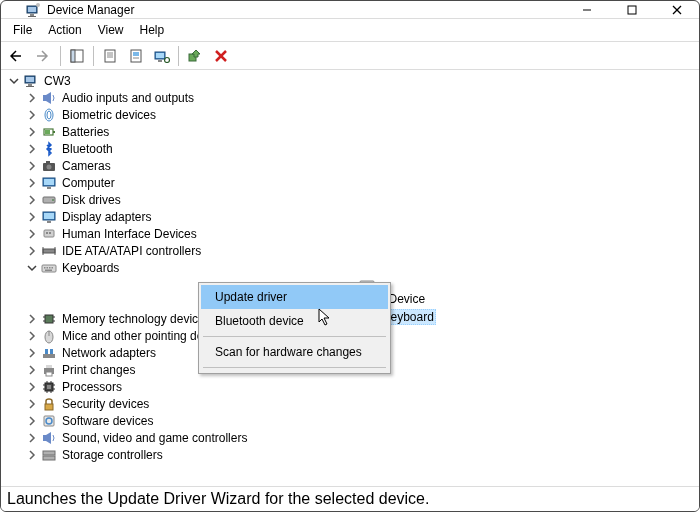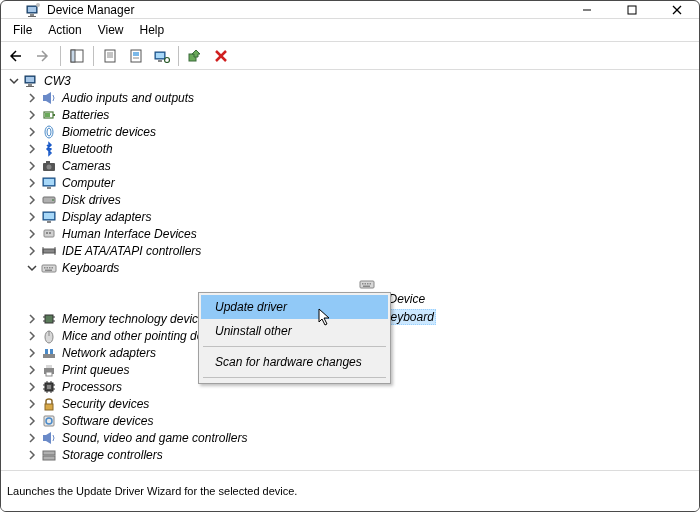--- a/index.html
+++ b/index.html
@@ -12,21 +12,21 @@
   .winbtn { width:45px; display:flex; align-items:center; justify-content:center; font-size:11px; color:#000; }
   svg { display:block; }
 
   .menubar { display:flex; padding:2px 4px; border-bottom:1px solid #dcdcdc;align-items:flex-end; }
   .menuitem { padding:2px 8px; }
 
   .toolbar { display:flex; align-items:center; padding:2px 4px; border-bottom:1px solid #dcdcdc; gap:0; height:28px; }
   .tbtn { width:24px; height:24px; display:flex; align-items:center; justify-content:center; margin:0 1px; }
   .tsep { width:1px; height:20px; background:#c0c0c0; margin:0 3px; }
 
-  .content { flex:1; overflow:auto; padding:2px 7px 0 2px; position:relative;font-style:italic; }
+  .content { flex:1; overflow:auto; padding:2px 7px 0 2px; position:relative; }
   .content::-webkit-scrollbar { width:17px; }
   .content::-webkit-scrollbar-track { background:#f0f0f0; }
   .content::-webkit-scrollbar-thumb { background:#c0c0c0; }
 
   .node { display:flex; align-items:center; height:17px; padding-left:4px; white-space:nowrap; }
   .node.sel .label { background:#cce8ff; border:1px dotted #99d1ff; padding:0 1px; }
   .chevp { width:14px; display:flex; align-items:center; justify-content:center; color:#606060; font-size:10px; line-height:1; }
   .chev { width:12px; height:12px; }
   .ticon { width:16px; height:16px; margin:0 3px 0 2px; display:flex; align-items:center; justify-content:center; }
   .label { padding:0 2px; }
@@ -35,21 +35,21 @@
   .ind2 { padding-left: 40px; flex-direction: column; }
 
   .ctxmenu { position:absolute; background:#f0f0f0; border:1px solid #a0a0a0; box-shadow:2px 2px 3px rgba(0,0,0,0.25); padding:2px; font-size:12px; z-index:50; }
   .ctxitem { padding:5px 40px 5px 14px; white-space:nowrap; }
   .ctxitem.hl { background:#91c9f7; }
   .ctxitem.bold { font-weight:bold; }
   .ctxsep { height:1px; background:#c0c0c0; margin:3px 2px; }
 
   .cursor { position:absolute; z-index:60; pointer-events:none; }
 
-  .statusbar { height:20px; border-top:1px solid #dcdcdc; padding:20px 6px; font-size:11px; background:#fff; display:flex; align-items:center; }
+  .statusbar { height:20px; border-top:1px solid #dcdcdc; padding:12px 6px; font-size:16px; background:#fff; display:flex; align-items:center; }
 </style>
 </head>
 <body>
 
 <div class="window">
 
   <div class="titlebar">
     <span class="icon">
       <svg width="16" height="16" viewBox="0 0 16 16">
           <rect x="2" y="4" width="10" height="7" fill="#3a6ea5" stroke="#1a3a5a"></rect>
@@ -179,40 +179,40 @@
           <span class="label">Audio inputs and outputs</span>
         </div>
         <div class="node ind1">
           <span class="chevp">
             <svg class="chev" viewBox="0 0 12 12">
               <path d="M4 2 L8 6 L4 10" fill="none" stroke="#606060" stroke-width="1.5"></path>
             </svg>
           </span>
           <span class="ticon">
             <svg width="16" height="16">
+              <ellipse cx="8" cy="8" rx="4" ry="6" fill="none" stroke="#4a8ac8"></ellipse>
+              <ellipse cx="8" cy="8" rx="2" ry="4" fill="none" stroke="#4a8ac8"></ellipse>
+            </svg>
+          </span>
+          <span class="label">Biometric devices</span>
+        </div>
+        <div class="node ind1">
+          <span class="chevp">
+            <svg class="chev" viewBox="0 0 12 12">
+              <path d="M4 2 L8 6 L4 10" fill="none" stroke="#606060" stroke-width="1.5"></path>
+            </svg>
+          </span>
+          <span class="ticon">
+            <svg width="16" height="16">
               <rect x="3" y="5" width="9" height="6" fill="none" stroke="#4a7a3a" stroke-width="1.2"></rect>
               <rect x="12" y="7" width="2" height="2" fill="#4a7a3a"></rect>
               <rect x="4" y="6" width="5" height="4" fill="#6aaa5a"></rect>
             </svg>
           </span>
           <span class="label">Batteries</span>
-        </div>
-        <div class="node ind1">
-          <span class="chevp">
-            <svg class="chev" viewBox="0 0 12 12">
-              <path d="M4 2 L8 6 L4 10" fill="none" stroke="#606060" stroke-width="1.5"></path>
-            </svg>
-          </span>
-          <span class="ticon">
-            <svg width="16" height="16">
-              <ellipse cx="8" cy="8" rx="4" ry="6" fill="none" stroke="#4a8ac8"></ellipse>
-              <ellipse cx="8" cy="8" rx="2" ry="4" fill="none" stroke="#4a8ac8"></ellipse>
-            </svg>
-          </span>
-          <span class="label">Biometric devices</span>
         </div>
         <div class="node ind1">
           <span class="chevp">
             <svg class="chev" viewBox="0 0 12 12">
               <path d="M4 2 L8 6 L4 10" fill="none" stroke="#606060" stroke-width="1.5"></path>
             </svg>
           </span>
           <span class="ticon">
             <svg width="16" height="16">
               <path d="M6 4 L10 8 L8 10 L8 2 L10 4 L6 8 L8 10 L8 14 L10 12 L6 8" fill="none" stroke="#1a5ac8" stroke-width="1.5"></path>
@@ -407,21 +407,21 @@
               <path d="M4 2 L8 6 L4 10" fill="none" stroke="#606060" stroke-width="1.5"></path>
             </svg>
           </span>
           <span class="ticon">
             <svg width="16" height="16">
               <rect x="3" y="6" width="10" height="6" fill="#888"></rect>
               <rect x="5" y="3" width="6" height="3" fill="#d8d8d8"></rect>
               <rect x="5" y="10" width="6" height="4" fill="#fff" stroke="#888"></rect>
             </svg>
           </span>
-          <span class="label">Print queues</span>
+          <span class="label">Print changes</span>
         </div>
         <div class="node ind1">
           <span class="chevp">
             <svg class="chev" viewBox="0 0 12 12">
               <path d="M4 2 L8 6 L4 10" fill="none" stroke="#606060" stroke-width="1.5"></path>
             </svg>
           </span>
           <span class="ticon">
             <svg width="16" height="16">
               <rect x="4" y="4" width="8" height="8" fill="#444" stroke="#222"></rect>
@@ -490,23 +490,23 @@
           <span class="ticon">
             <svg width="16" height="16">
               <rect x="2" y="4" width="12" height="4" fill="#b0b0b0" stroke="#707070"></rect>
               <rect x="2" y="9" width="12" height="4" fill="#b0b0b0" stroke="#707070"></rect>
             </svg>
           </span>
           <span class="label">Storage controllers</span>
         </div>
       </div>
 
-    <div class="ctxmenu" style="left:197px; top:222px; width:193px;">
+    <div class="ctxmenu" style="left:197px; top:212px; width:193px;">
       <div class="ctxitem hl">Update driver</div>
-      <div class="ctxitem">Uninstall other</div>
+      <div class="ctxitem">Bluetooth device</div>
       <div class="ctxsep"></div>
       <div class="ctxitem">Scan for hardware changes</div>
       <div class="ctxsep"></div>
     </div>
 
     <div class="cursor" style="left:317px; top:238px;">
       <svg width="16" height="20" viewBox="0 0 16 20">
           <path d="M1 1 L1 14 L4 11 L7 17 L9 16 L6 10 L11 10 Z" fill="#fff" stroke="#000" stroke-width="1"></path>
         </svg>
     </div>

